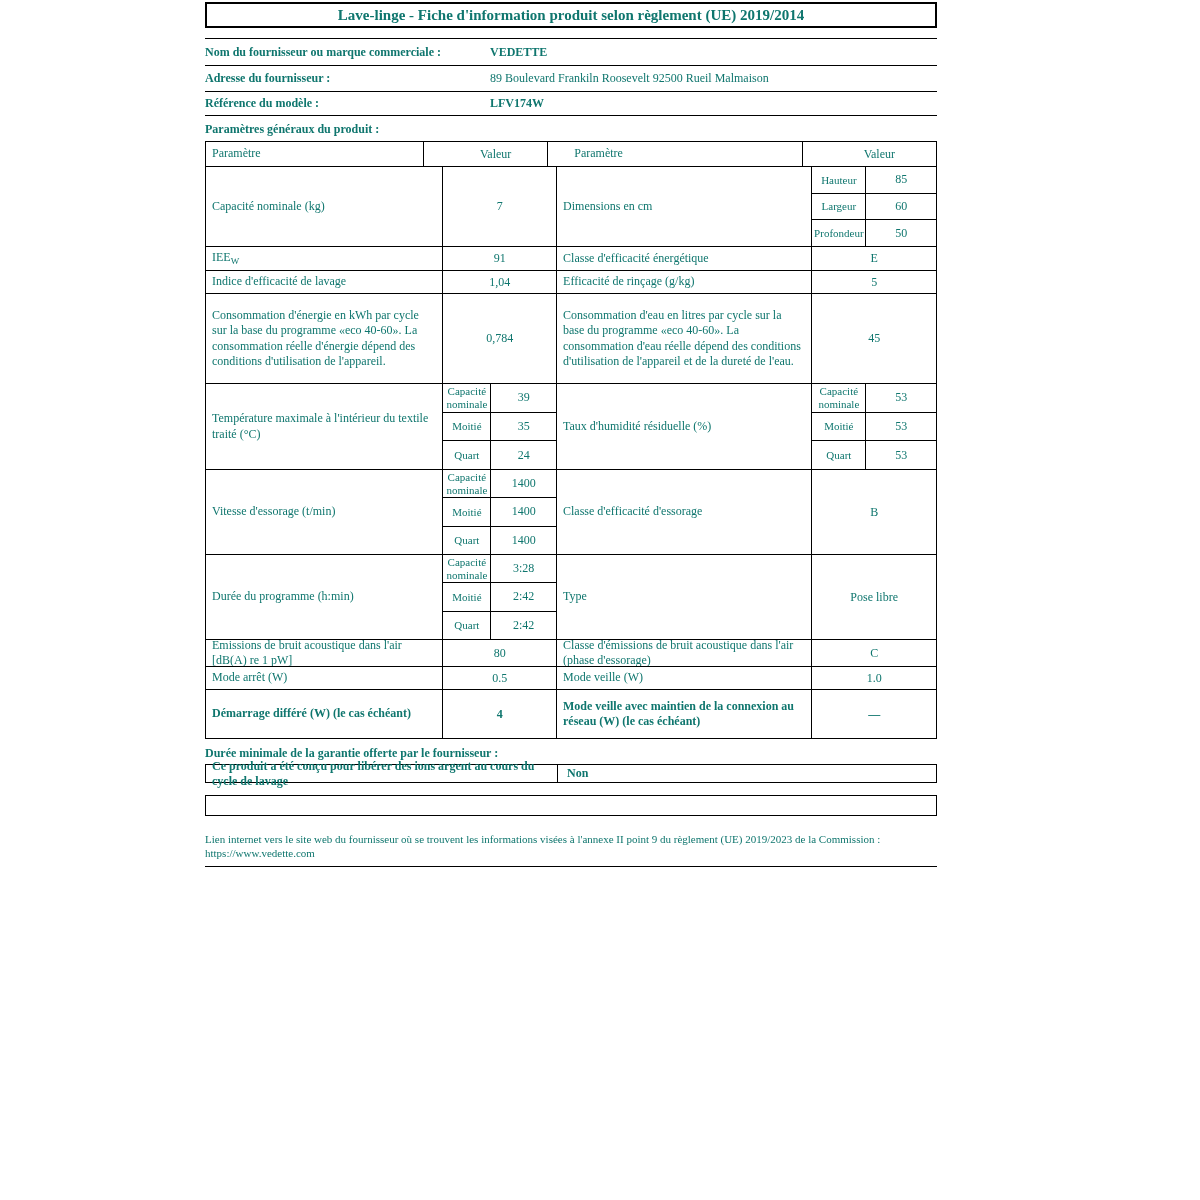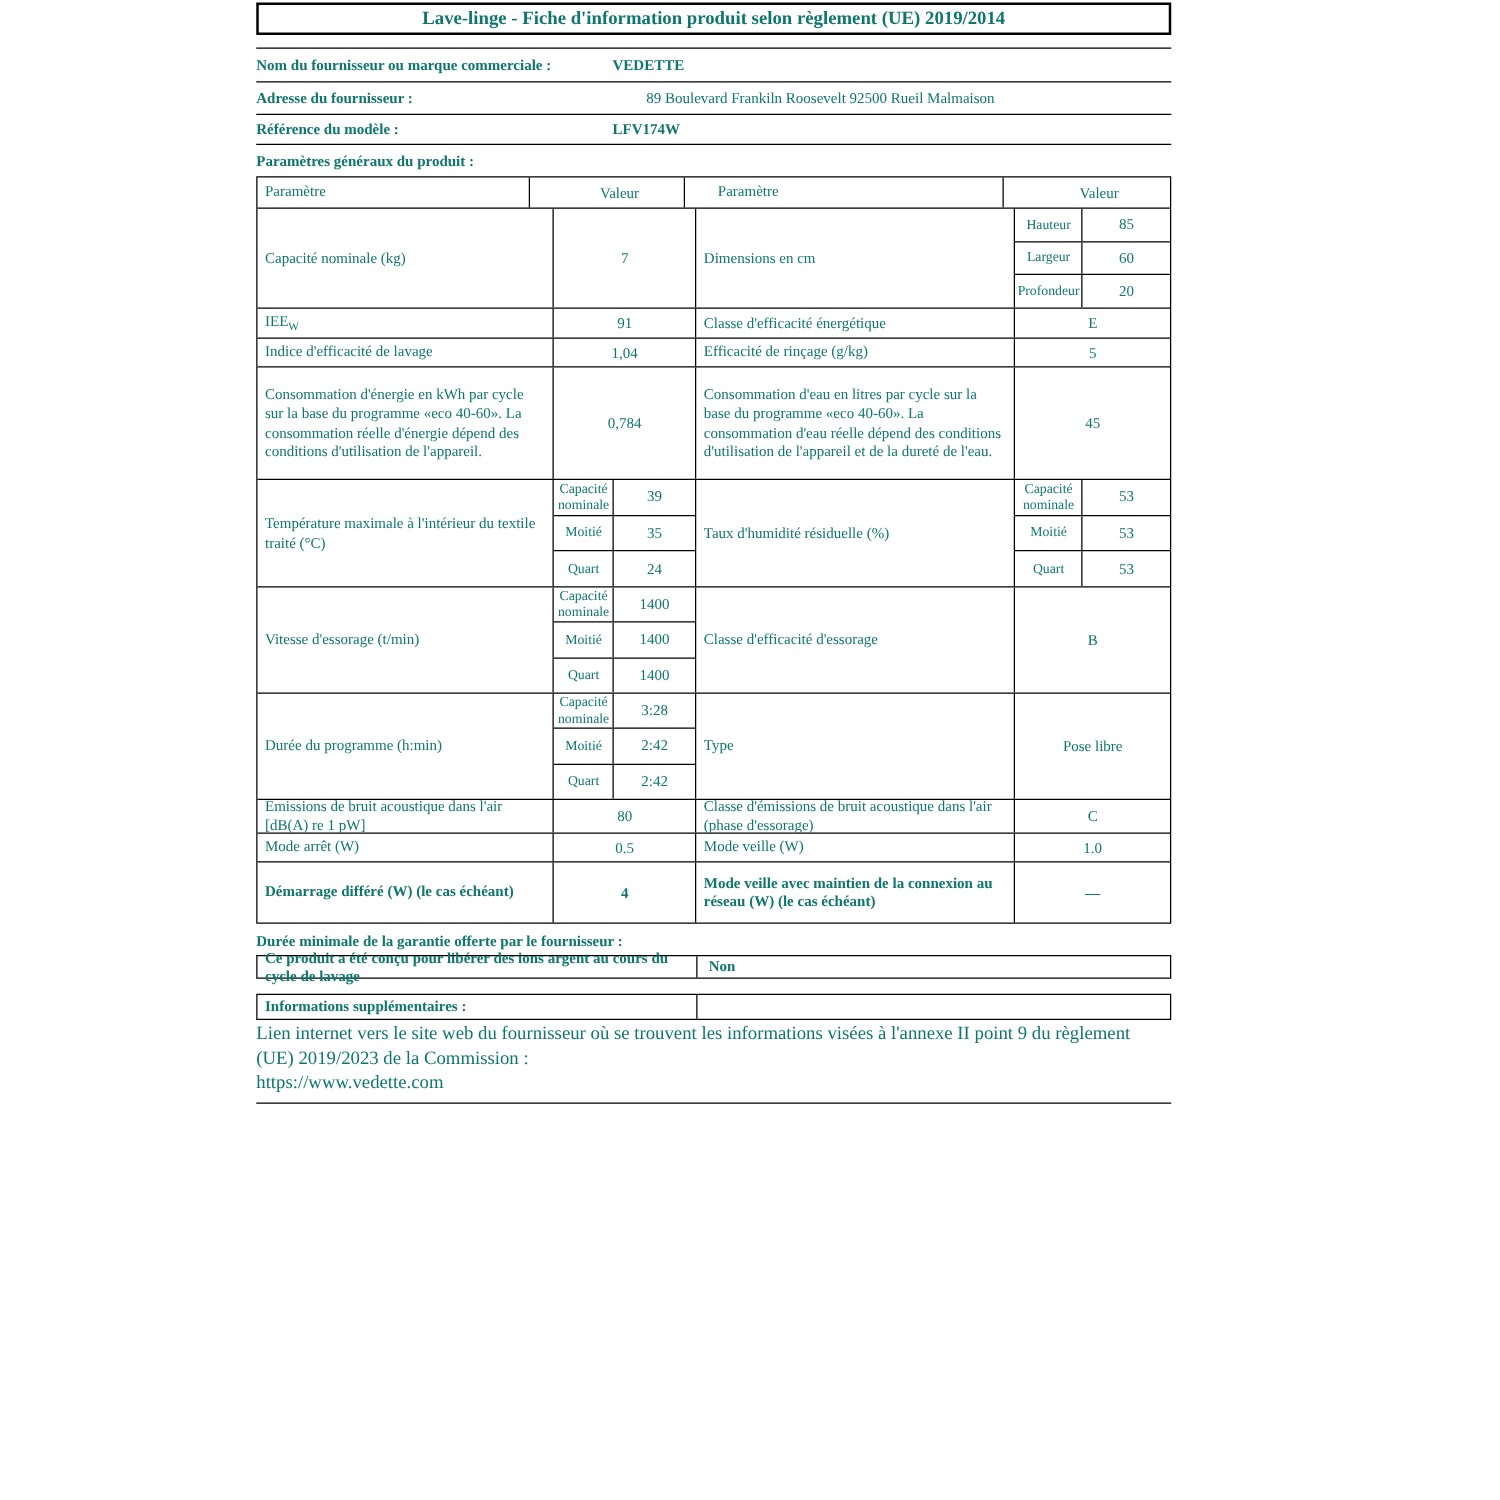--- a/index.html
+++ b/index.html
@@ -13,21 +13,21 @@
   
   .title-box {
     border:2px solid #000; height:26px;
     display:flex; align-items:center; justify-content:center;
     font-weight:bold; font-size:15px;
   }
 
   
   .info { margin-top:10px; border-top:1px solid #000; }
   .info-row { display:flex; align-items:center; border-bottom:1px solid #000; font-size:12px; }
-  .info-row.r1 { height:27px; } .info-row.r2 { height:26px;gap:27px; } .info-row.r3 { height:24px; }
+  .info-row.r1 { height:27px; } .info-row.r2 { height:26px; } .info-row.r3 { height:24px; }
   .info-label { width:285px; font-weight:bold; }
   .info-value { }
   .bold { font-weight:bold; }
 
   .section-heading { padding-top:6px; height:25px; font-weight:bold; font-size:12px; }
 
   
   .t { border:1px solid #000; font-size:12px; }
   .row { display:flex; border-bottom:1px solid #000; }
   .row:last-child { border-bottom:none;font-weight:bold; }
@@ -54,21 +54,21 @@
   .sval { flex:1; display:flex; align-items:center; justify-content:center; font-size:12px; }
 
   
   .warranty-heading { margin-top:7px; height:18px; font-weight:bold; font-size:12px; }
   .bbox { border:1px solid #000; display:flex; font-size:12px; font-weight:bold; }
   .bbox.silver { height:19px; }
   .bbox.addl { margin-top:12px; height:21px; }
   .bbox-left { width:352px; border-right:1px solid #000; padding:2px 6px; line-height:1.25;
                display:flex; align-items:center; }
   .bbox-right { flex:1; display:flex; align-items:center; padding-left:9px; }
-  .footer { margin-top:2px; font-size:15px; line-height:1.3; }
+  .footer { margin-top:16px; font-size:11px; line-height:1.3; }
   .bottom-rule { margin-top:5px; border-top:1px solid #000; }
 </style>
 </head>
 <body>
 
 <div class="page">
   <div class="doc">
 
     <div class="title-box">
       <span>Lave-linge - Fiche d'information produit selon règlement (UE) 2019/2014</span>
@@ -112,21 +112,21 @@
           <div class="srow">
             <div class="skey">Hauteur</div>
             <div class="sval">85</div>
           </div>
           <div class="srow">
             <div class="skey">Largeur</div>
             <div class="sval">60</div>
           </div>
           <div class="srow">
             <div class="skey">Profondeur</div>
-            <div class="sval">20</div>
+            <div class="sval">50</div>
           </div>
         </div>
       </div>
 
       <div class="row h24">
         <div class="cell c1 lbl">
           <span><span>IEE</span><sub>W</sub></span>
         </div>
         <div class="cell c2 val">91</div>
         <div class="cell c3 lbl">
@@ -278,21 +278,20 @@
     </div>
 
     <div class="warranty-heading">Durée minimale de la garantie offerte par le fournisseur :</div>
 
     <div class="bbox silver">
       <div class="bbox-left">Ce produit a été conçu pour libérer des ions argent au cours du cycle de lavage</div>
       <div class="bbox-right">Non</div>
     </div>
 
     <div class="bbox addl">
-      <div class="bbox-left">Informations supplémentaires :</div>
       <div class="bbox-right"></div>
     </div>
 
     <div class="footer">
       <div>Lien internet vers le site web du fournisseur où se trouvent les informations visées à l'annexe II point 9 du règlement (UE) 2019/2023 de la Commission :</div>
       <div>https://www.vedette.com</div>
     </div>
 
     <div class="bottom-rule"></div>
 

